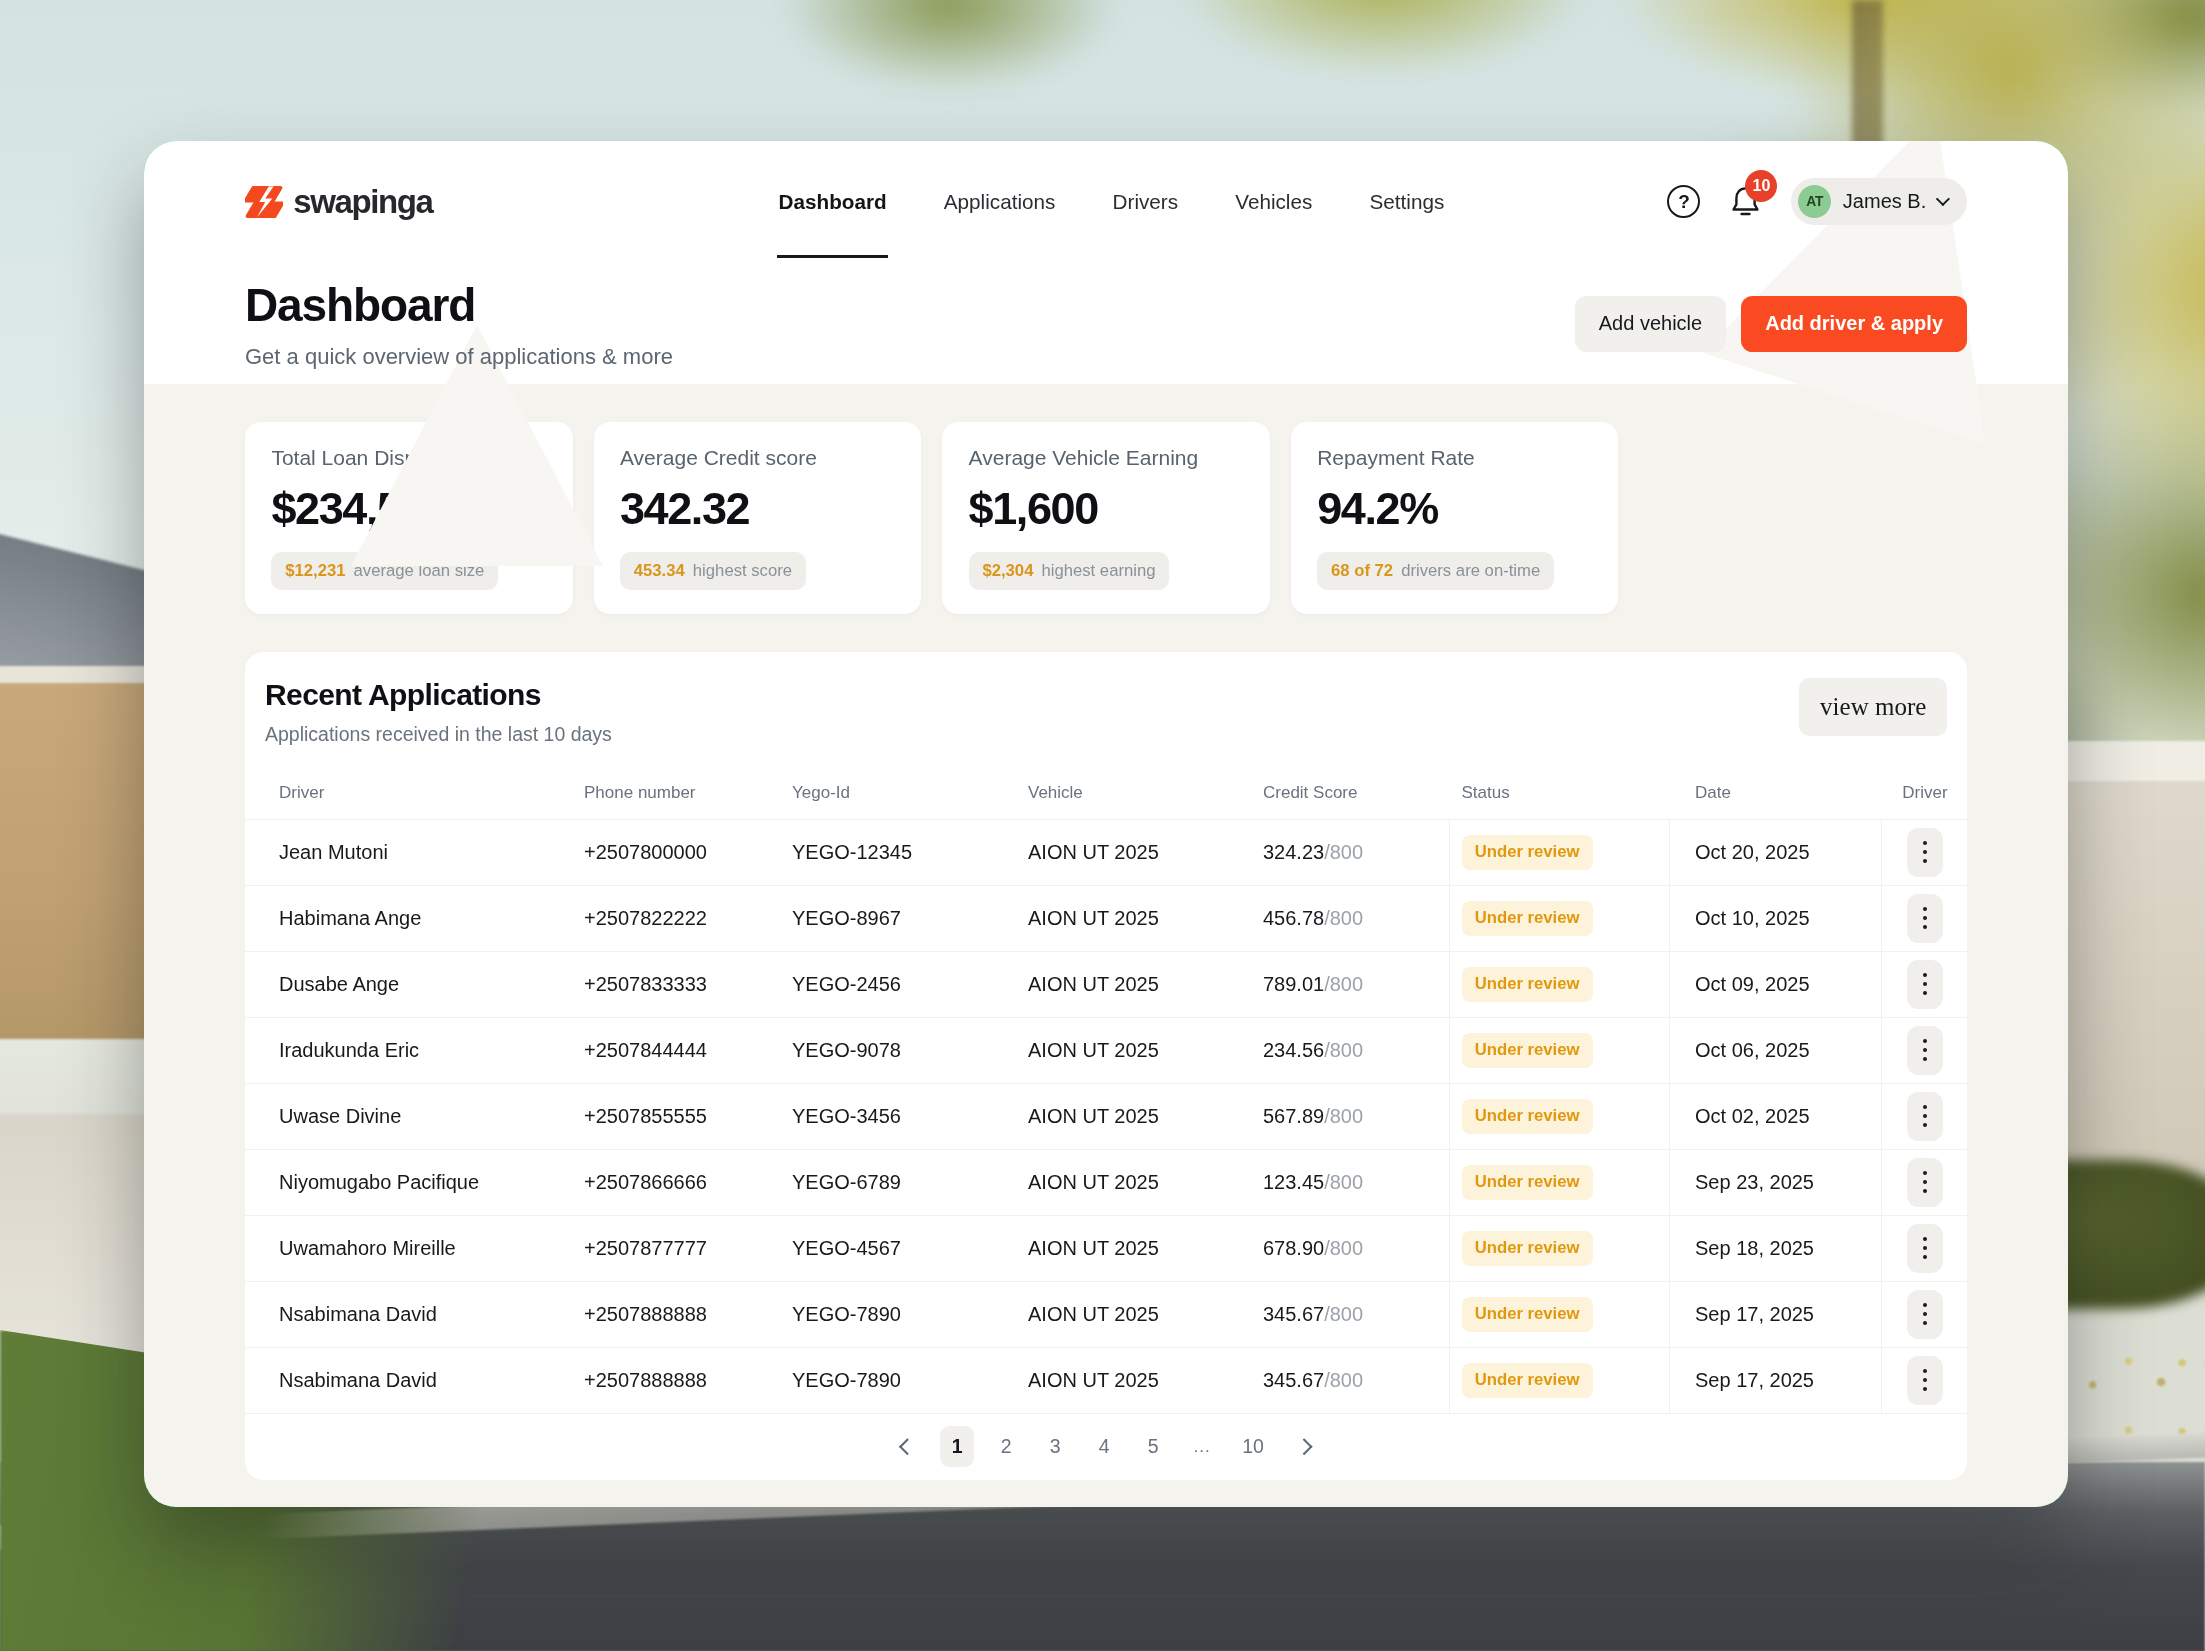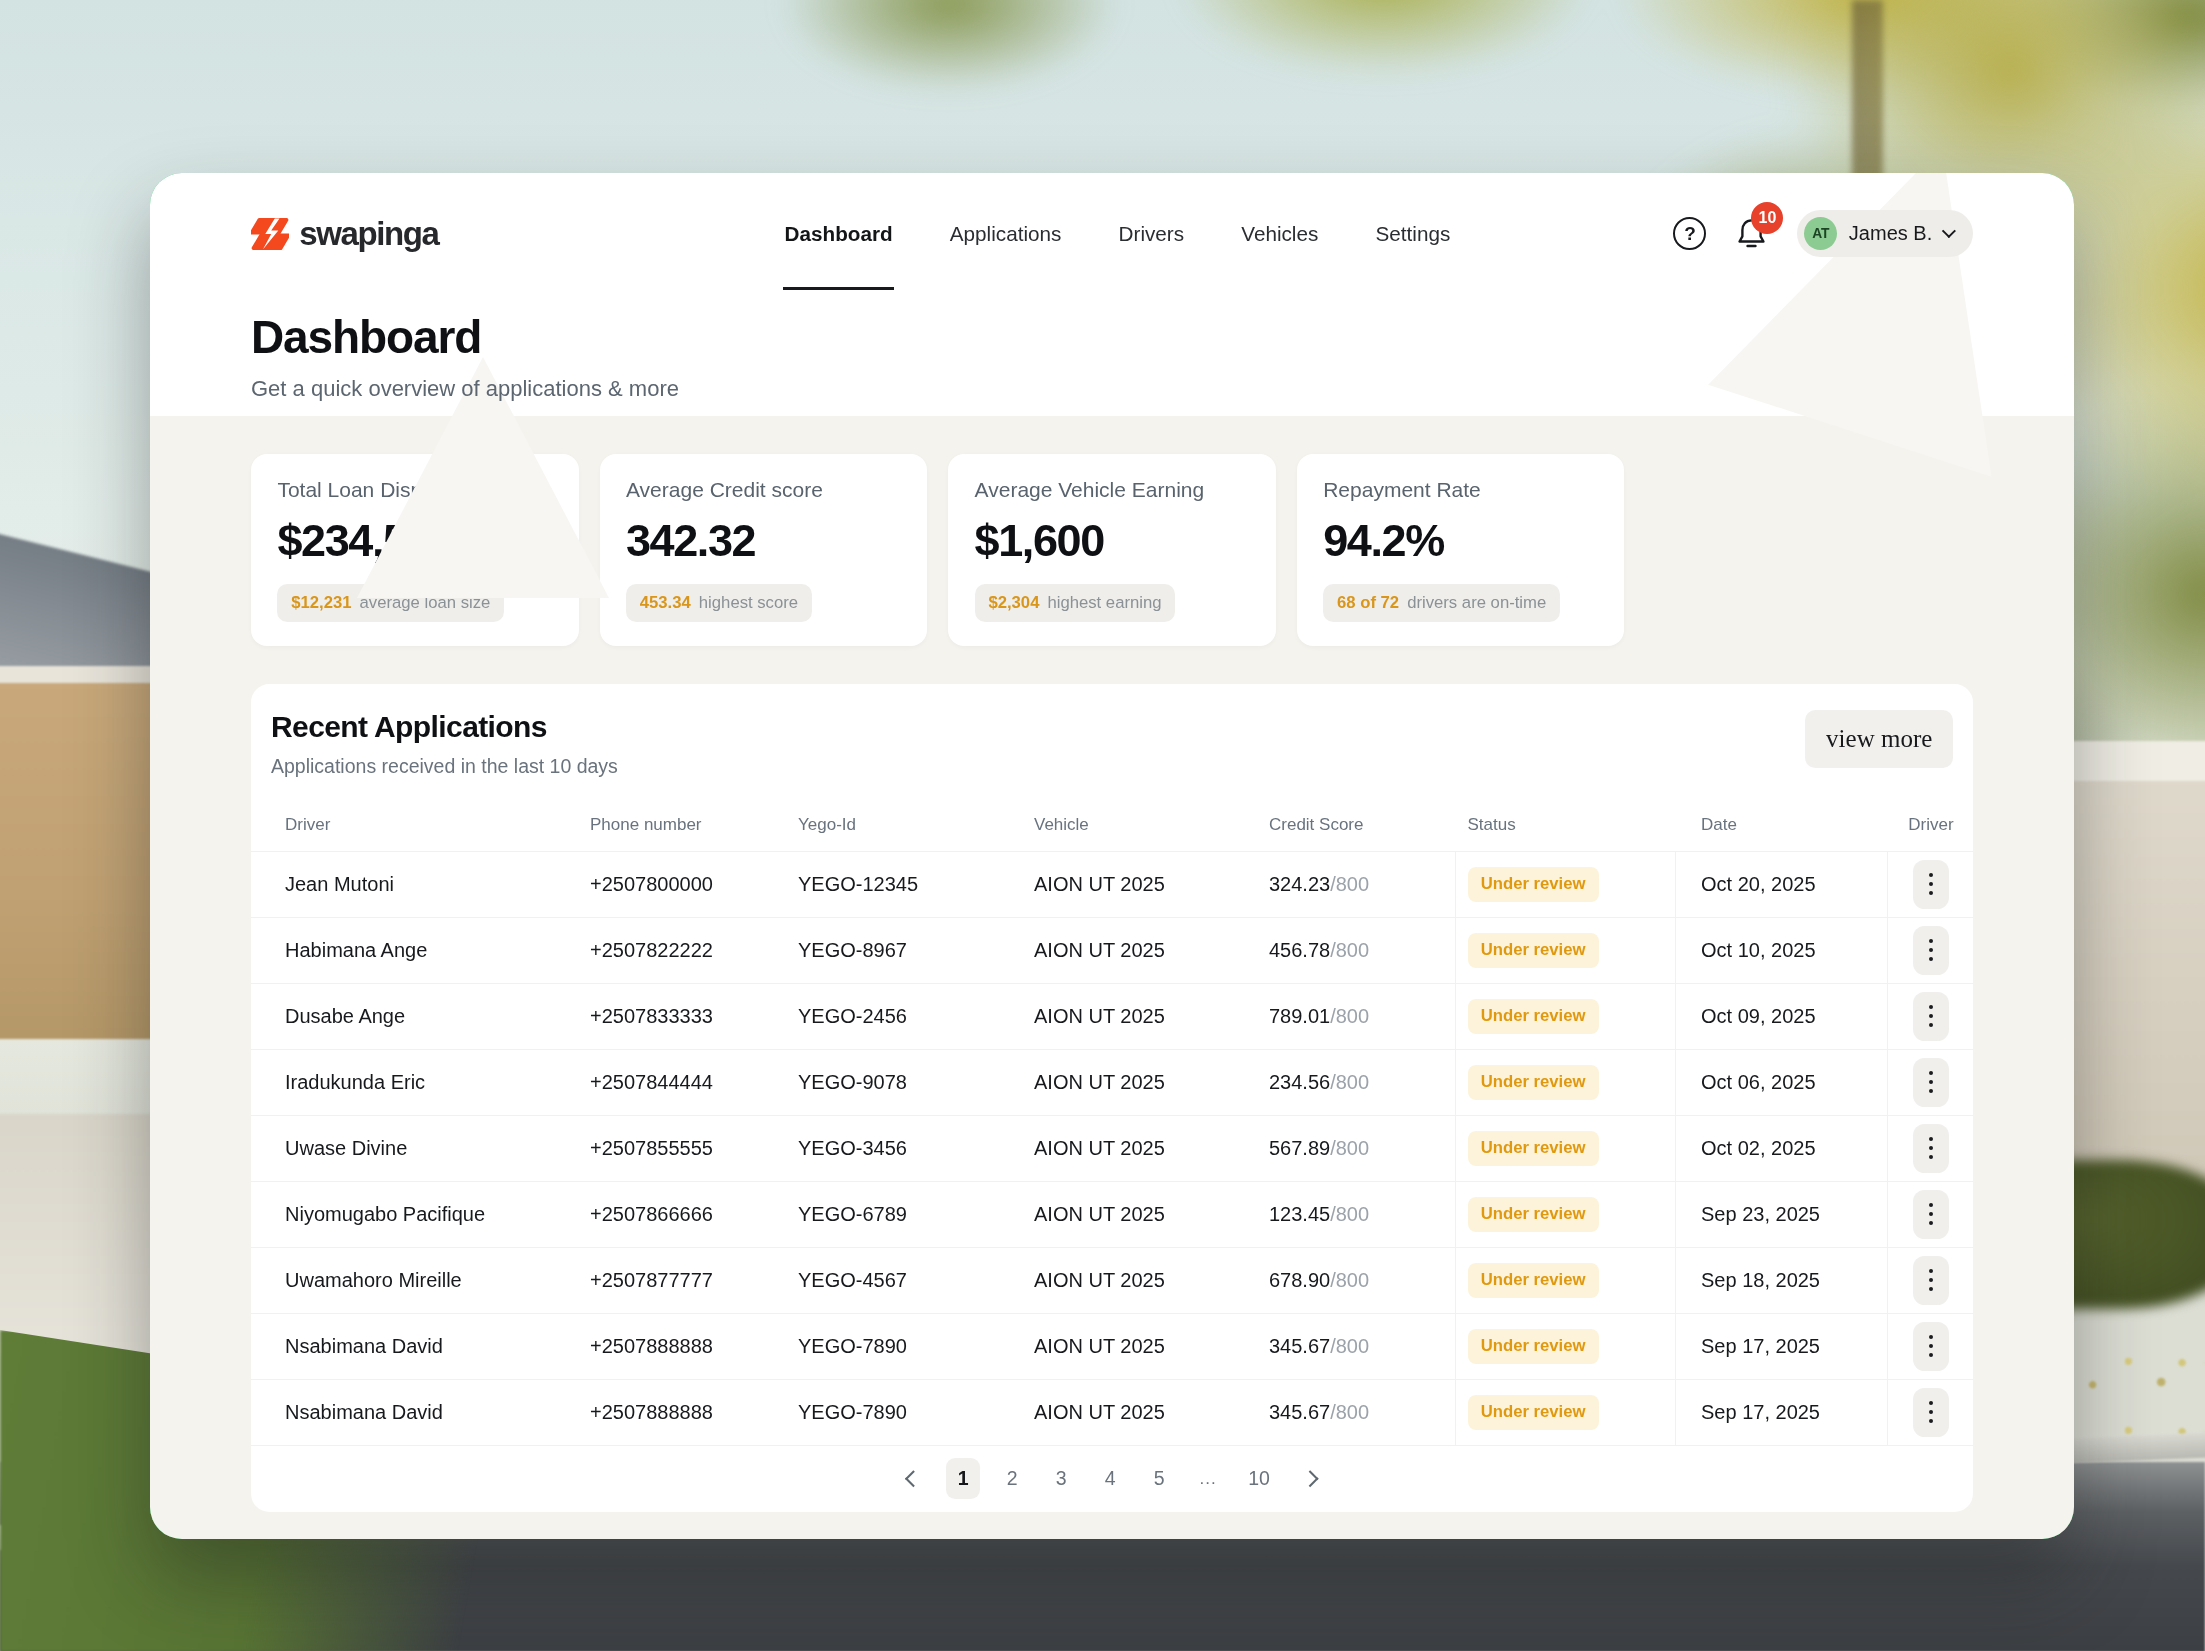--- a/index.html
+++ b/index.html
@@ -41,22 +41,22 @@
   .bg-leaves { position:absolute; right:0; bottom:172px; width:1206px; height:138px; opacity:.75; filter:blur(1.1px);
     background:
       radial-gradient(circle at 12% 30%, rgba(205,184,74,.9) 0 4px, transparent 4.6px),
       radial-gradient(circle at 34% 62%, rgba(186,164,60,.9) 0 3.4px, transparent 4px),
       radial-gradient(circle at 58% 28%, rgba(214,196,88,.9) 0 3.4px, transparent 4px),
       radial-gradient(circle at 80% 58%, rgba(178,158,62,.9) 0 4px, transparent 4.6px),
       radial-gradient(circle at 94% 30%, rgba(206,188,80,.9) 0 3.4px, transparent 4px);
     background-size:149px 69px; }
 
   
-  .card { position:absolute; left:150px; top:141px; width:1924px; height:1366px; background:#22c55e;
-    border-radius:32px; overflow:hidden; box-shadow:0 40px 80px rgba(25,28,30,.38);margin-top:32px; }
+  .card { position:absolute; left:144px; top:141px; width:1924px; height:1366px; background:#22c55e;
+    border-radius:32px; overflow:hidden; box-shadow:0 40px 80px rgba(25,28,30,.38); }
 
   .card-top { position:relative; height:243px; background:#FFFFFF; }
   .tri { position:absolute; width:0; height:0; pointer-events:none; }
   .tri1 { left:207px; top:184px; border-left:126px solid transparent; border-right:126px solid transparent; border-bottom:241px solid #F7F6F2; }
   .tri2 { left:1597px; top:-34px; border-left:149px solid transparent; border-right:149px solid transparent; border-bottom:299px solid #F7F6F2; transform:rotate(18deg); }
 
   .header-bar { position:relative; display:flex; align-items:center; height:121px; padding:0 101px; z-index:2; }
   .brand { display:flex; align-items:center; gap:10.3px; cursor:pointer; }
   .brand svg { width:38px; height:38px; }
   .brand-name { font-size:33px; font-weight:800; color:#26282B; letter-spacing:-1.4px; }
@@ -194,20 +194,24 @@
           <span class="chev-down"></span>
         </button>
       </div>
     </div>
 
     <div class="title-row">
       <div>
         <div class="page-title">Dashboard</div>
         <div class="page-subtitle">Get a quick overview of applications &amp; more</div>
       </div>
+      <div class="title-actions">
+        <button class="btn btn-light">Add vehicle</button>
+        <button class="btn btn-accent">Add driver &amp; apply</button>
+      </div>
     </div>
   </div>
 
   <div class="card-body">
 
     <div class="stats">
       <div class="stat">
         <div class="stat-label">Total Loan Dispensed</div>
         <div class="stat-value">$234,545,000</div>
         <div class="stat-badge">

